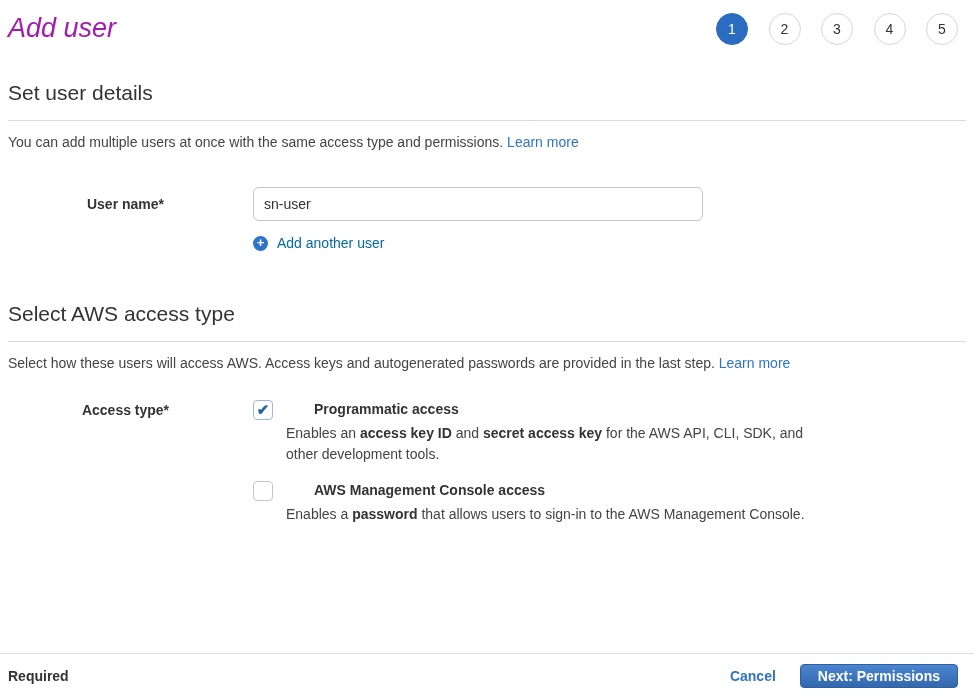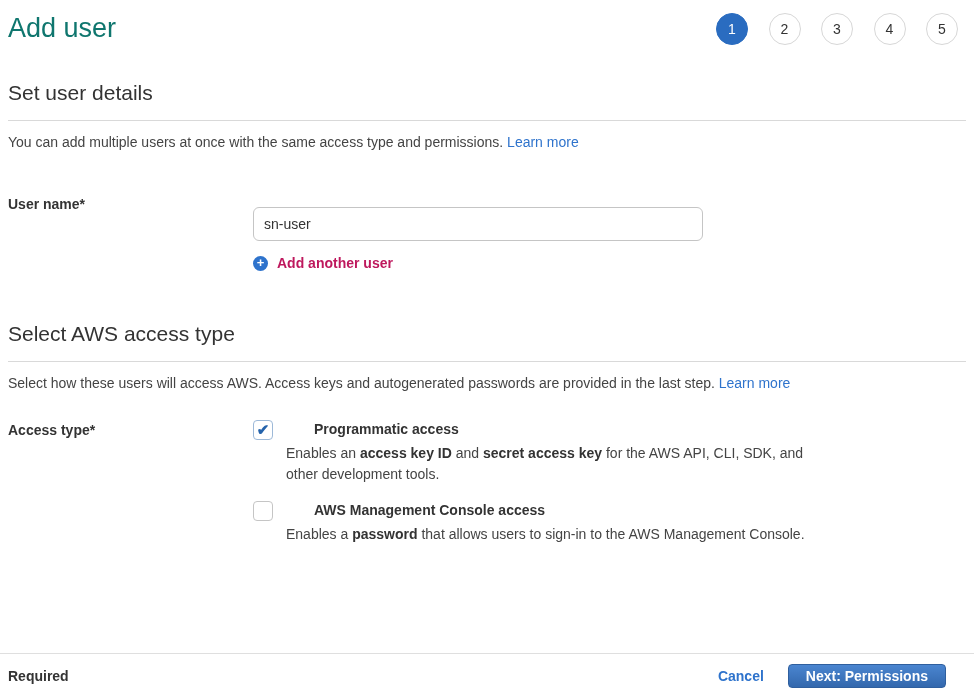--- a/index.html
+++ b/index.html
@@ -12,22 +12,22 @@
     overflow: hidden;
     position: relative;
   }
 
   
   .header {
     display: flex; justify-content: space-between; align-items: flex-start;
     padding: 10px 16px 0 8px;
   }
   .page-title {
-    font-size: 27px; font-weight: 400; color: #0f766e;
-    line-height: 36px; margin: 0;
+    font-size: 27px; font-weight: 400; color: #a21caf;
+    line-height: 36px; margin: 0; font-style: italic;
   }
   .steps { display: flex; gap: 20.5px; padding-top: 3px; }
   .step-circle {
     width: 32px; height: 32px; border-radius: 50%;
     border: 1px solid #d7d7d7; background: #fff;
     font-size: 14px; color: #333;
     display: flex; align-items: center; justify-content: center;
     cursor: default;
   }
   .step-circle.active {
@@ -45,43 +45,43 @@
   .section-1 h2 { margin-top: 34px; }
   .section-2 h2 { margin-top: 50px; }
   .section-desc {
     font-size: 14px; color: #444; margin: 12px 0 0 0; line-height: 18px;
   }
   a.link { color: #2e73cc; text-decoration: none; cursor: pointer; }
 
   
   .form-row { display: flex; margin-top: 36px; }
   .label-col {
-    width: 235px; min-width: 235px; text-align: left;
+    width: 235px; min-width: 235px; text-align: center;
     font-size: 14px; font-weight: bold; color: #333;
     padding-top: 9px; margin-right: 10px;
   }
   .username-input {
     width: 450px; height: 34px;
     border: 1px solid #c5c5c5; border-radius: 6px;
     padding: 0 10px; font-size: 14px; color: #333;
     font-family: "Liberation Sans", sans-serif;
-    outline: none; background: #fff; margin-top: 20px;
+    outline: none; background: #fff;
   }
   .add-user-row {
     margin-left: 245px; margin-top: 14px;
     display: flex; align-items: center; gap: 9px;
     cursor: pointer; width: fit-content;
   }
   .plus-icon {
     width: 15px; height: 15px; border-radius: 50%;
     background: #2e73cc; color: #fff;
     font-size: 13px; font-weight: bold; line-height: 14px;
     display: flex; align-items: center; justify-content: center;
   }
-  .add-user-label { color: #be185d; font-size: 14px; font-weight: bold; }
+  .add-user-label { color: #0369a1; font-size: 14px; font-weight: normal; }
 
   
   .access-row { display: flex; margin-top: 28px; }
   .access-row .label-col { padding-top: 2px; }
   .options-col { display: flex; flex-direction: column; gap: 16px; }
   .option { display: flex; align-items: flex-start; }
   .checkbox {
     width: 20px; height: 20px; border-radius: 4px;
     border: 1px solid #c5c5c5; background: #fff;
     margin-top: 0; cursor: pointer; flex: none;
@@ -95,21 +95,21 @@
   .option-text { margin-left: 13px; max-width: 522px; }
   .option-title { font-size: 14px; font-weight: bold; color: #333; line-height: 19px; cursor: pointer; padding-left: 28px; }
   .option-desc { font-size: 14px; color: #444; line-height: 21px; margin-top: 4px; }
   .option-desc b { color: #333; }
 
   
   .footer {
     position: absolute; left: 0; bottom: 0; width: 974px; height: 44px;
     border-top: 1px solid #dfdfdf; background: #fff;
     display: flex; align-items: center;
-    padding: 0 28px 0 8px;
+    padding: 0 16px 0 8px;
   }
   .required-label { font-size: 14px; font-weight: bold; color: #333; }
   .footer-spacer { flex: 1; }
   .cancel-link {
     color: #2e73cc; font-size: 14px; font-weight: bold;
     margin-right: 24px; cursor: pointer; text-decoration: none;
   }
   .next-button {
     height: 24px; padding: 0 17px;
     background: linear-gradient(#4a85d0, #3368ad);

